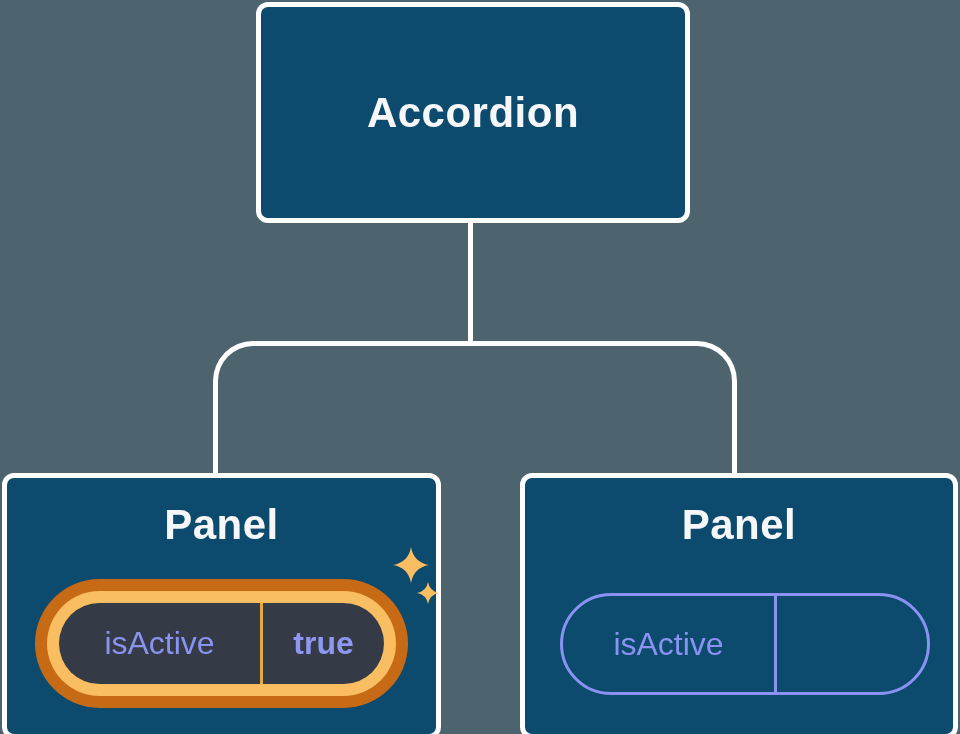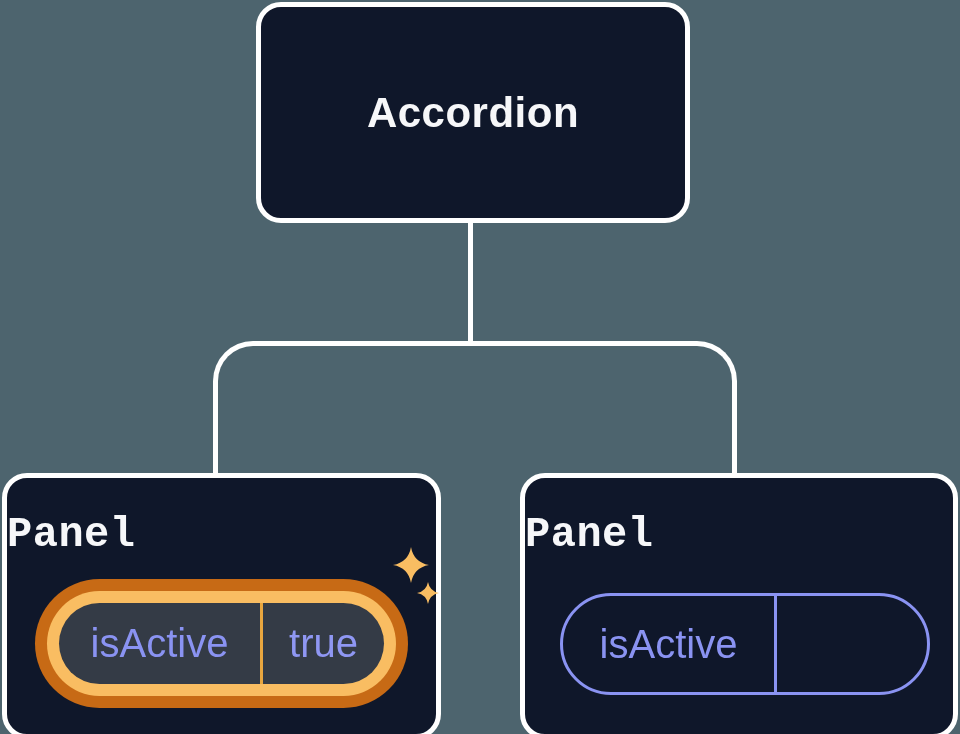--- a/index.html
+++ b/index.html
@@ -8,45 +8,44 @@
     width: 960px;
     height: 734px;
     background: #4d646e;
     overflow: hidden;
     font-family: "Liberation Sans", sans-serif;
   }
 
   
   .node {
     position: absolute;
-    background: #0f172a;
+    background: #0c4a6e;
     border: 5px solid #ffffff;
-    border-radius: 25px;
+    border-radius: 12px;
     box-sizing: border-box;
   }
   .node-root {
     left: 256px; top: 2px;
     width: 434px; height: 221px;
     display: flex; align-items: center; justify-content: center;
   }
   .node-panel-left  { left: 2px;   top: 473px; width: 439px; height: 266px; }
   .node-panel-right { left: 520px; top: 473px; width: 438px; height: 266px; }
 
   .node-label {
     color: #f6f7f9;
     font-size: 42px;
     font-weight: 600;
     letter-spacing: 0.5px;
   }
   .panel-title {
     position: absolute;
-    top: 33px; left: 0;
+    top: 23px; left: 0;
     width: 100%;
-    text-align: left;
-    font-family: Liberation Mono, monospace;
+    text-align: center;
   }
 
   
   .stem {
     position: absolute;
     left: 468px; top: 223px;
     width: 5px; height: 120px;
     background: #ffffff;
   }
   .bracket {
@@ -96,24 +95,24 @@
     display: flex;
     align-items: stretch;
     overflow: hidden;
   }
 
   .pill-cell {
     display: flex;
     align-items: center;
     justify-content: center;
     color: #8a93f2;
-    font-size: 40px;
+    font-size: 32px;
   }
   .cell-key-hl   { width: 201px; }
-  .cell-val-hl   { flex: 1; font-weight: 400; color: #8f97f3; }
+  .cell-val-hl   { flex: 1; font-weight: 700; color: #8f97f3; }
   .cell-key-pl   { width: 211px; }
   .cell-val-pl   { flex: 1; }
 
   .divider-gold {
     width: 3px;
     background: #e8a63f;
   }
   .divider-purple {
     width: 3px;
     background: #8a93f2;

